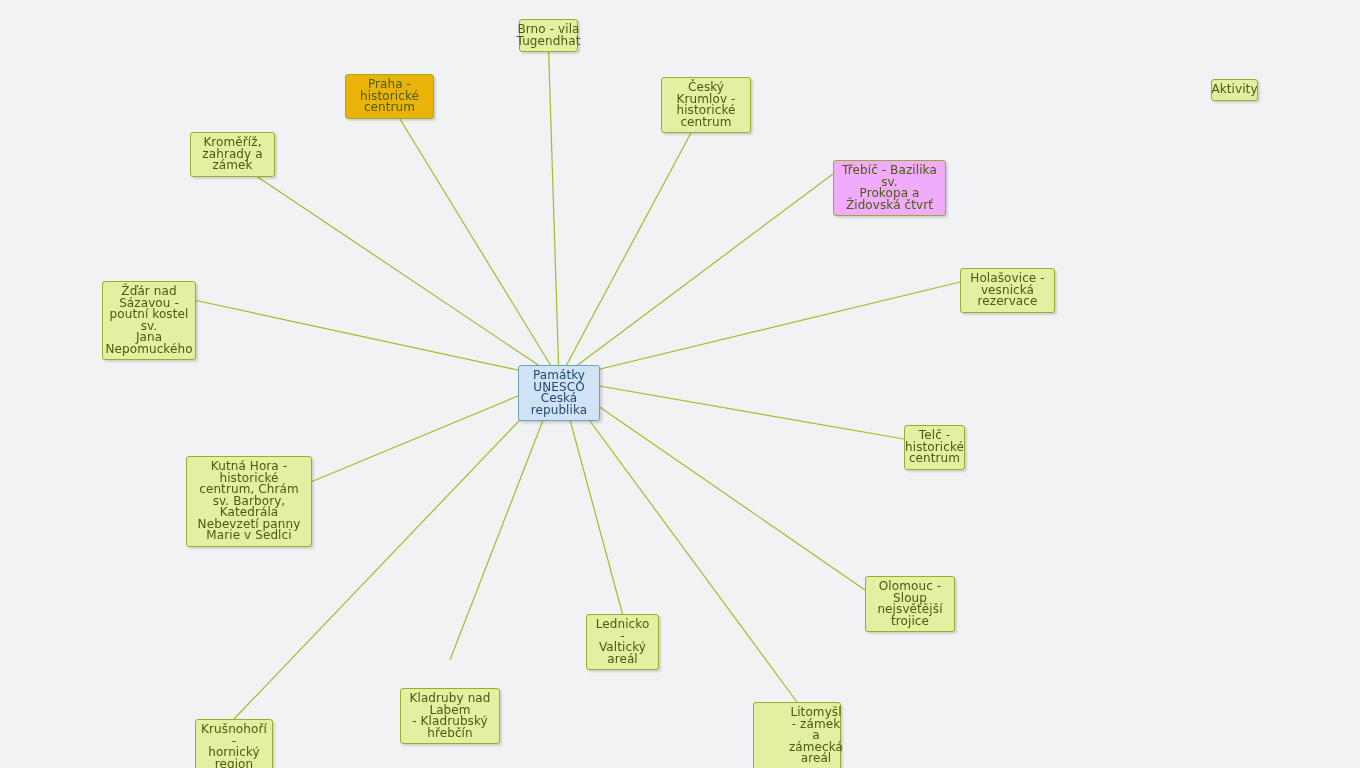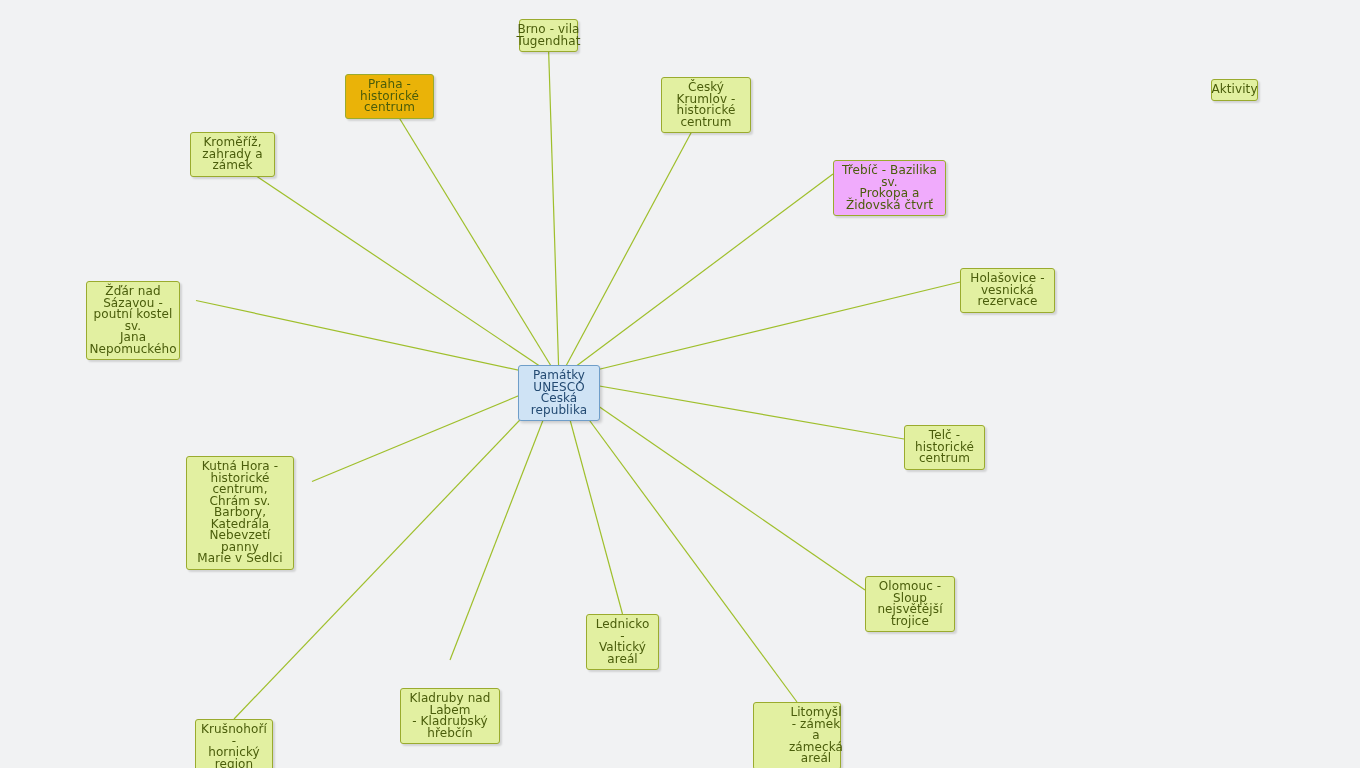--- a/index.html
+++ b/index.html
@@ -68,38 +68,38 @@
       <line x1="833" y1="174" x2="559" y2="379" stroke="#9fbf2b" stroke-width="1.2"></line>
       <line x1="706" y1="105" x2="559" y2="379" stroke="#9fbf2b" stroke-width="1.2"></line>
     </svg>
   <div id="nodes-layer">
       <div class="node" style="left: 519px; top: 19px; width: 59px; min-height: 28px; background: rgb(226, 240, 161); border-color: rgb(154, 171, 46); color: rgb(74, 93, 11);">Brno - vila
 Tugendhat</div>
       <div class="node" style="left: 345px; top: 74px; width: 89px; min-height: 28px; background: #eab308; border-color: rgb(154, 171, 46); color: rgb(74, 93, 11);">Praha - historické
 centrum</div>
       <div class="node" style="left: 190px; top: 132px; width: 85px; min-height: 28px; background: rgb(226, 240, 161); border-color: rgb(154, 171, 46); color: rgb(74, 93, 11);">Kroměříž,
 zahrady a zámek</div>
-      <div class="node" style="left: 86px; top: 281px; width: 94px; min-height: 39px; background: rgb(226, 240, 161); border-color: rgb(154, 171, 46); color: rgb(74, 93, 11);">Žďár nad Sázavou -
+      <div class="node" style="left: 102px; top: 281px; width: 94px; min-height: 39px; background: rgb(226, 240, 161); border-color: rgb(154, 171, 46); color: rgb(74, 93, 11);">Žďár nad Sázavou -
 poutní kostel sv.
 Jana Nepomuckého</div>
-      <div class="node" style="left: 186px; top: 456px; width: 108px; min-height: 51px; background: rgb(226, 240, 161); border-color: rgb(154, 171, 46); color: rgb(74, 93, 11);">Kutná Hora - historické
+      <div class="node" style="left: 186px; top: 456px; width: 126px; min-height: 51px; background: rgb(226, 240, 161); border-color: rgb(154, 171, 46); color: rgb(74, 93, 11);">Kutná Hora - historické
 centrum, Chrám sv. Barbory,
 Katedrála Nebevzetí panny
 Marie v Sedlci</div>
       <div class="node" style="left: 195px; top: 719px; width: 78px; min-height: 28px; background: rgb(226, 240, 161); border-color: rgb(154, 171, 46); color: rgb(74, 93, 11);">Krušnohoří -
 hornický region</div>
       <div class="node" style="left: 400px; top: 660px; width: 100px; min-height: 28px; background: rgb(226, 240, 161); border-color: rgb(154, 171, 46); color: rgb(74, 93, 11); margin-top: 28px;">Kladruby nad Labem
 - Kladrubský hřebčín</div>
       <div class="node" style="left: 586px; top: 614px; width: 73px; min-height: 28px; background: rgb(226, 240, 161); border-color: rgb(154, 171, 46); color: rgb(74, 93, 11);">Lednicko -
 Valtický areál</div>
       <div class="node" style="left: 753px; top: 702px; width: 88px; min-height: 28px; background: rgb(226, 240, 161); border-color: rgb(154, 171, 46); color: rgb(74, 93, 11); padding-left: 45px;">Litomyšl - zámek
 a zámecká areál</div>
       <div class="node" style="left: 865px; top: 576px; width: 90px; min-height: 28px; background: rgb(226, 240, 161); border-color: rgb(154, 171, 46); color: rgb(74, 93, 11);">Olomouc - Sloup
 nejsvětější trojice</div>
-      <div class="node" style="left: 904px; top: 425px; width: 81px; min-height: 28px; background: rgb(226, 240, 161); border-color: rgb(154, 171, 46); color: rgb(74, 93, 11);">Telč - historické
+      <div class="node" style="left: 904px; top: 425px; width: 61px; min-height: 28px; background: rgb(226, 240, 161); border-color: rgb(154, 171, 46); color: rgb(74, 93, 11);">Telč - historické
 centrum</div>
       <div class="node" style="left: 960px; top: 268px; width: 95px; min-height: 28px; background: rgb(226, 240, 161); border-color: rgb(154, 171, 46); color: rgb(74, 93, 11);">Holašovice -
 vesnická rezervace</div>
       <div class="node" style="left: 833px; top: 160px; width: 113px; min-height: 28px; background: #f0abfc; border-color: rgb(154, 171, 46); color: rgb(74, 93, 11);">Třebíč - Bazilika sv.
 Prokopa a Židovská čtvrť</div>
       <div class="node" style="left: 661px; top: 77px; width: 90px; min-height: 28px; background: rgb(226, 240, 161); border-color: rgb(154, 171, 46); color: rgb(74, 93, 11);">Český Krumlov -
 historické centrum</div>
       <div class="node" style="left: 1211px; top: 79px; width: 47px; min-height: 18px; background: rgb(226, 240, 161); border-color: rgb(154, 171, 46); color: rgb(74, 93, 11);">Aktivity</div>
       <div class="node root" style="left: 518px; top: 365px; width: 82px; min-height: 28px;">Památky UNESCO
 Česká republika</div>

